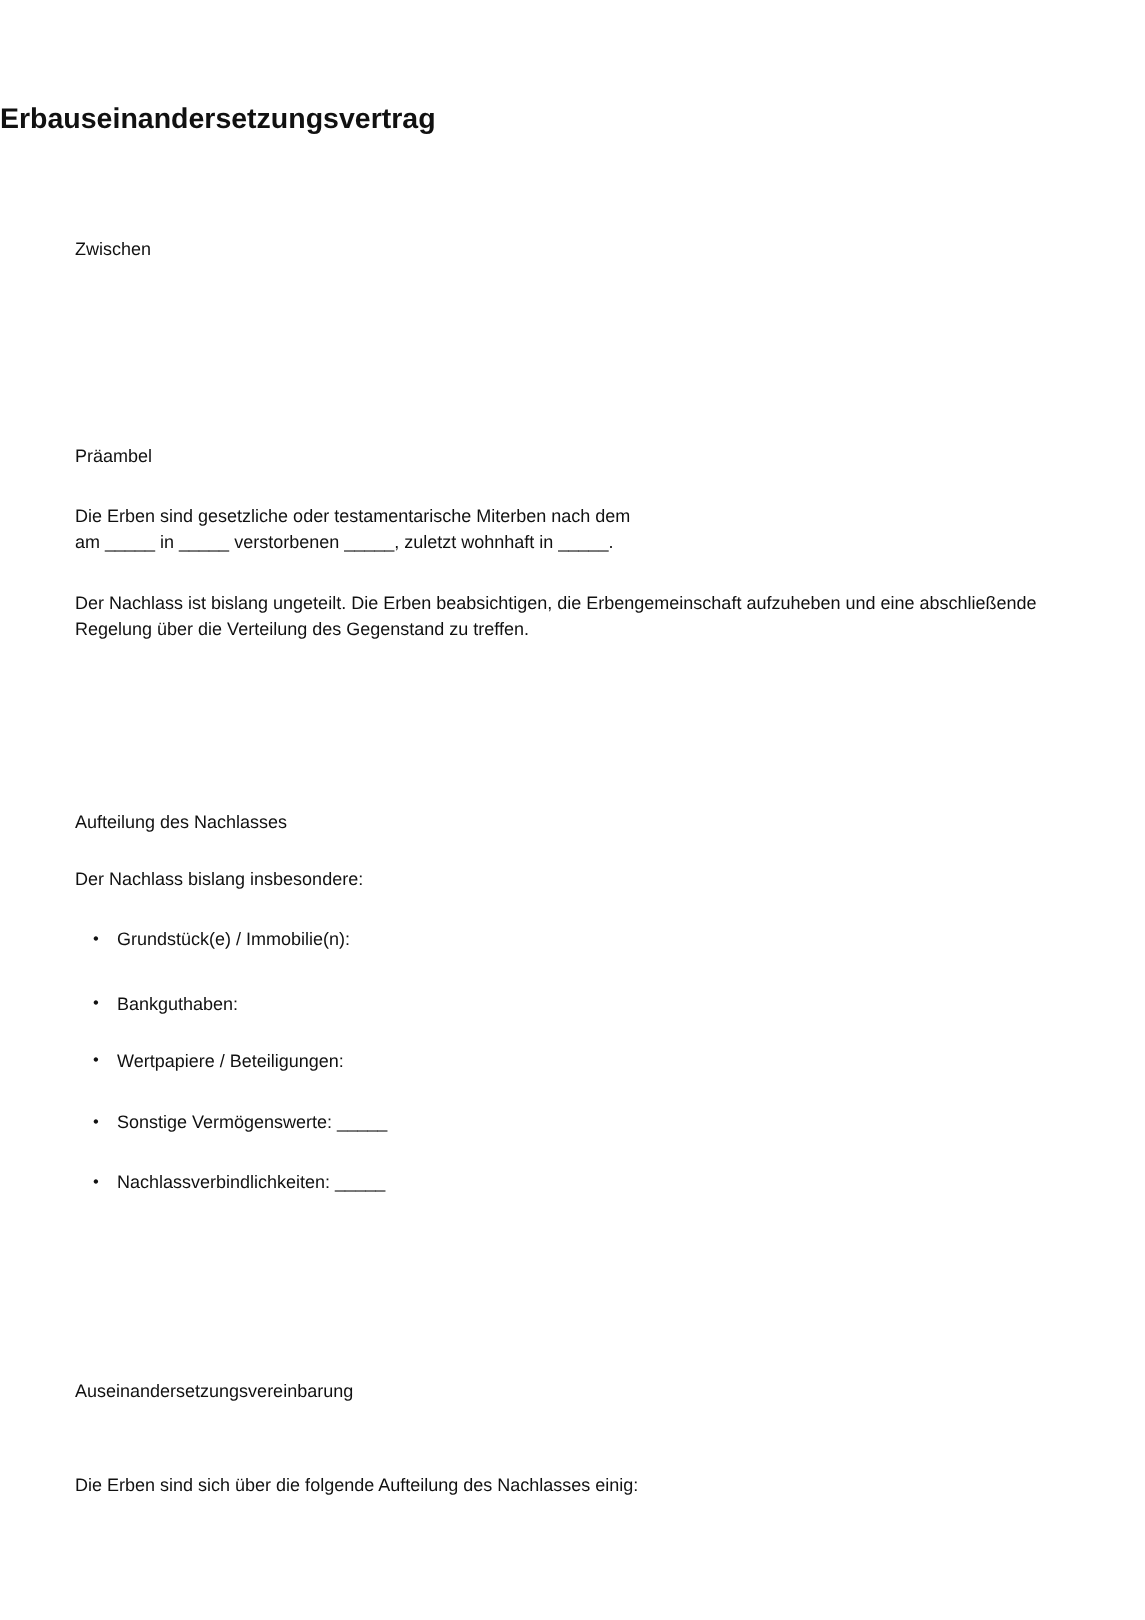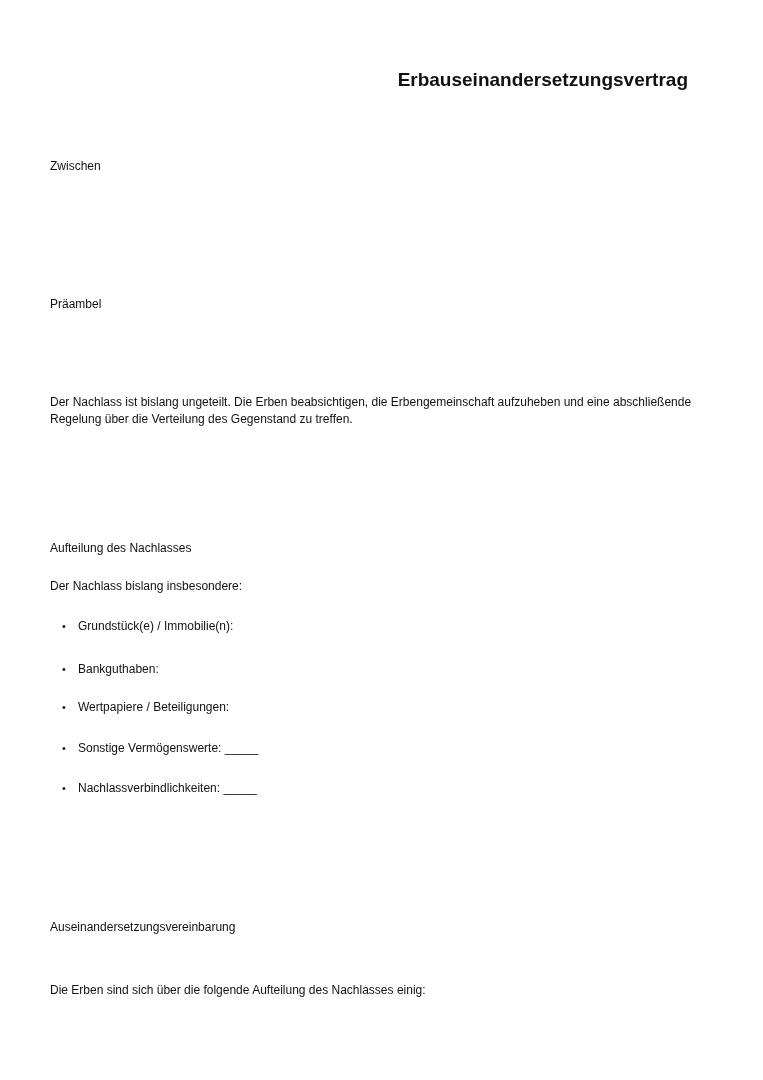--- a/index.html
+++ b/index.html
@@ -2,21 +2,21 @@
 <html><head>
   <meta charset="utf-8">
   <style>
     html, body { margin: 0; padding: 0; background: #ffffff; }
     body {
       width: 763px; height: 1080px; overflow: hidden; position: relative;
       font-family: "Liberation Sans", sans-serif; color: #111111;
     }
     .title {
       position: absolute; left: 0; width: 664px; top: 69px;
-      text-align: right; font-size: 19px; font-weight: bold; margin: 0; padding-left: 24px;
+      text-align: left; font-size: 19px; font-weight: bold; margin: 0;
     }
     .h {
       position: absolute; left: 50px; margin: 0;
       font-size: 12px; font-weight: normal;
     }
     .p {
       position: absolute; left: 50px; margin: 0;
       font-size: 12px; line-height: 17px; width: 680px;
     }
     .li {
@@ -27,21 +27,22 @@
   </style>
 </head>
 <body>
 
 <h1 class="title">Erbauseinandersetzungsvertrag</h1>
 
 <h2 class="h" style="top:159px">Zwischen</h2>
 
 <h2 class="h" style="top:297px">Präambel</h2>
 <p class="p" style="top:336px">
-  <br>
+  <span>Die Erben sind gesetzliche oder testamentarische Miterben nach dem</span><br>
+  <span>am _____ in _____ verstorbenen _____, zuletzt wohnhaft in _____.</span>
 </p>
 <p class="p" style="top:394px">Der Nachlass ist bislang ungeteilt. Die Erben beabsichtigen, die Erbengemeinschaft aufzuheben und eine abschließende Regelung über die Verteilung des Gegenstand zu treffen.</p>
 
 <h2 class="h" style="top:541px">Aufteilung des Nachlasses</h2>
 <p class="p" style="top:578px">Der Nachlass bislang insbesondere:</p>
 
 <div class="li" style="top:619px">
   <span class="bullet">•</span>
   <span>Grundstück(e) / Immobilie(n):</span>
 </div>

